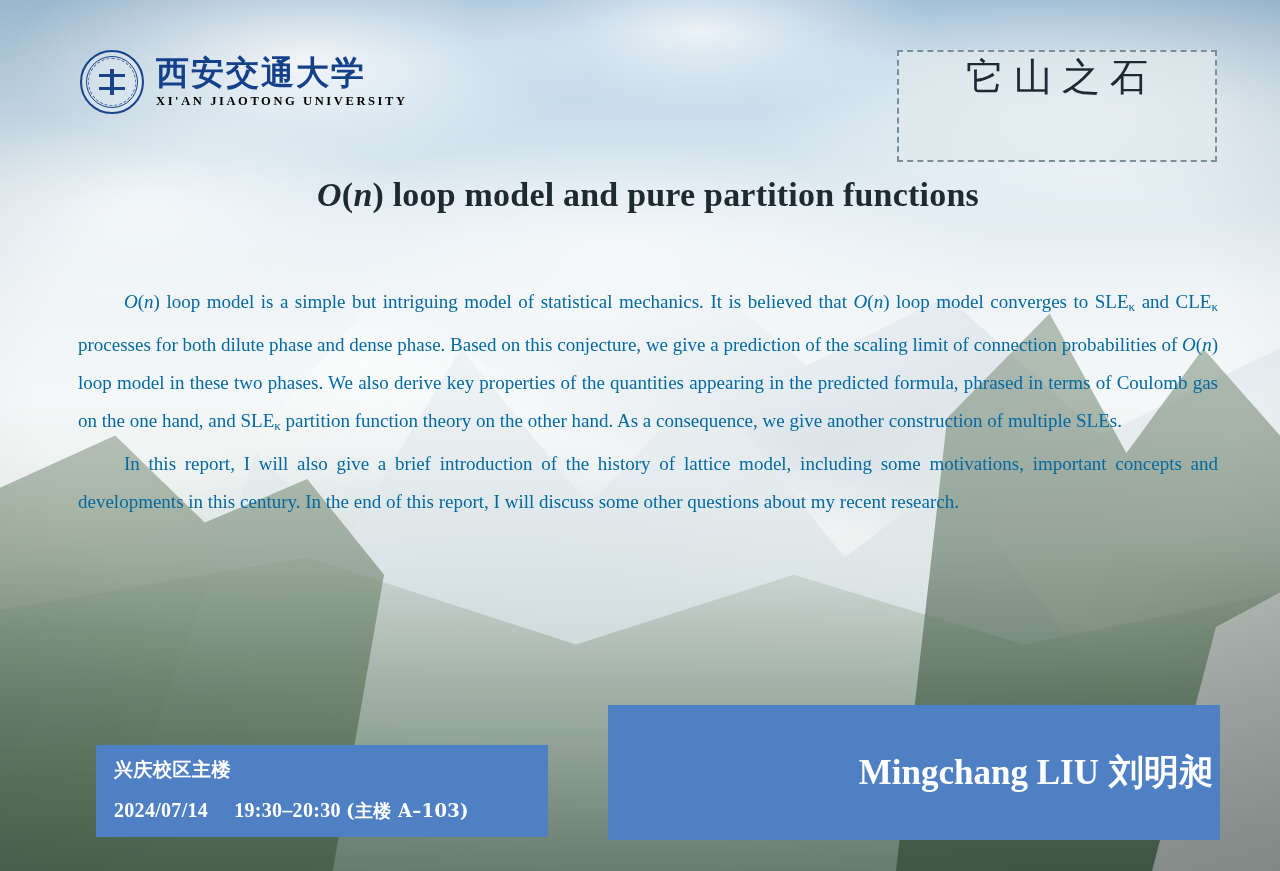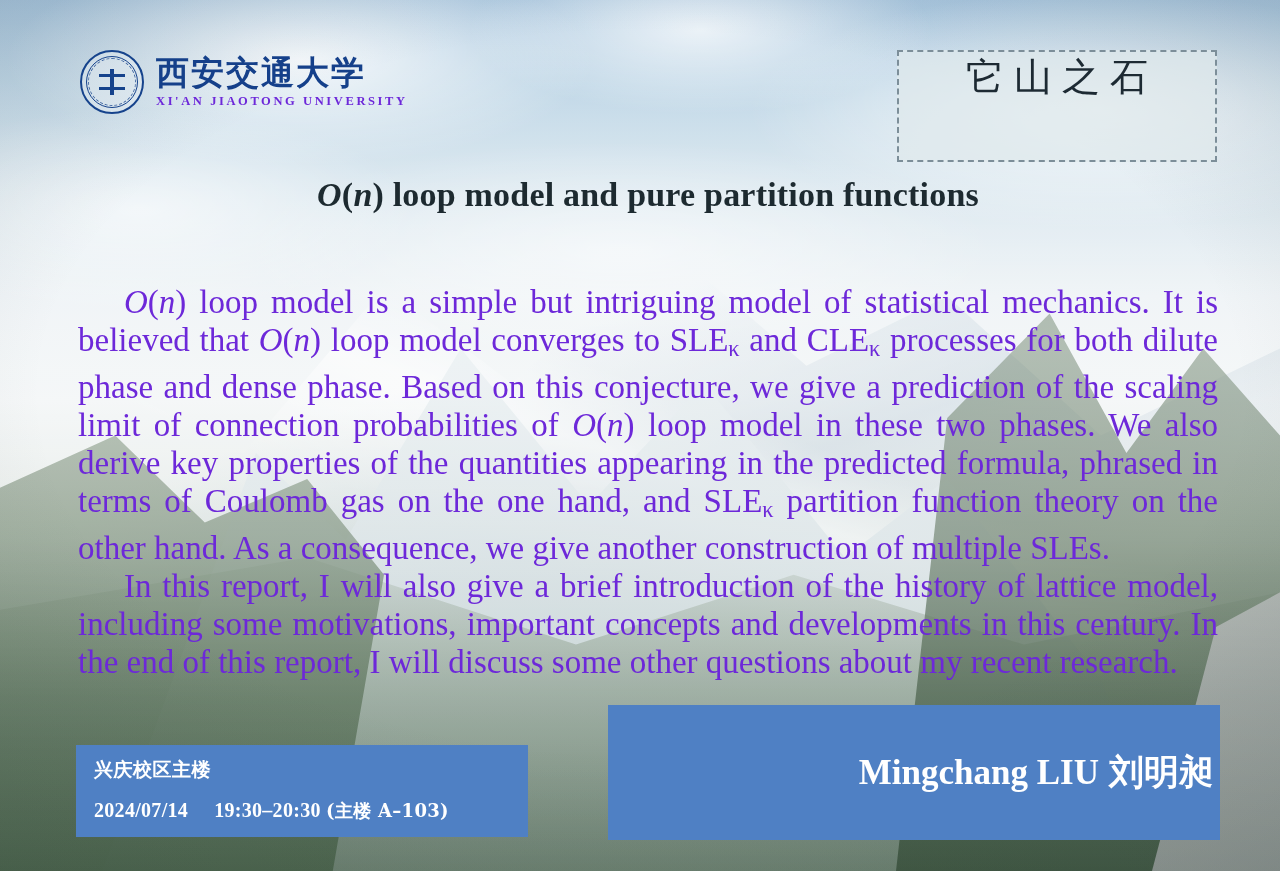--- a/index.html
+++ b/index.html
@@ -153,21 +153,21 @@
     font-weight: bold;
     color: #15408a;
     letter-spacing: 2px;
     white-space: nowrap;
   }
   .logo-en {
     margin-top: 6px;
     font-family: "Liberation Serif", serif;
     font-size: 12.5px;
     font-weight: bold;
-    color: #6d28d9;
+    color: #000000;
     letter-spacing: 2.6px;
     white-space: nowrap;
   }
 
   
   .series-badge {
     position: absolute;
     right: 63px;
     top: 50px;
     width: 316px;
@@ -202,23 +202,23 @@
   }
   .talk-title .mvar { font-style: italic; }
 
   
   .abstract {
     position: absolute;
     left: 78px;
     top: 283px;
     width: 1140px;
     font-family: "Liberation Serif", serif;
-    font-size: 33px;
+    font-size: 19px;
     line-height: 38px;
-    color: #6d28d9;
+    color: #0369a1;
     text-align: justify;
   }
   .abstract p { margin: 0; }
   .abstract p + p { margin-top: 0px; }
   .abstract .indent { display: inline-block; width: 46px; }
   .mvar { font-style: italic; }
   .sub { font-size: 0.68em; vertical-align: -0.22em; }
 
   
   .speaker-panel {
@@ -252,21 +252,21 @@
     font-weight: bold;
     font-size: 30px;
     line-height: 1.2;
     margin-top: 6px;
     white-space: nowrap;
   }
 
   
   .venue-panel {
     position: absolute;
-    left: 76px;
+    left: 96px;
     top: 745px;
     width: 452px;
     height: 92px;
     background: #4f80c4;
     color: #ffffff;
     box-sizing: border-box;
     padding: 12px 0 0 18px;
   }
   .venue-place {
     font-family: "DejaVu Serif", serif;

